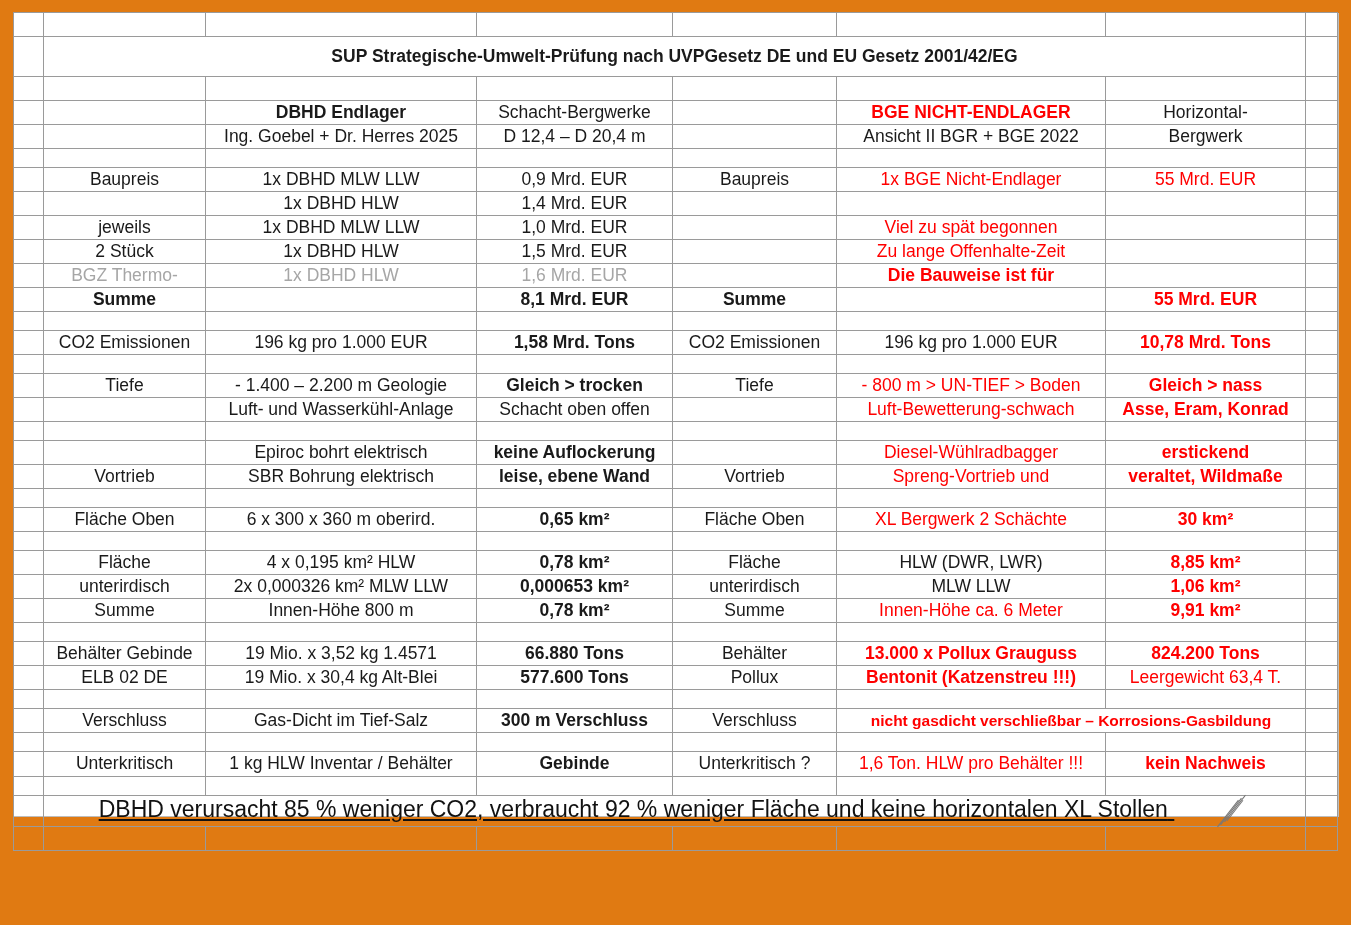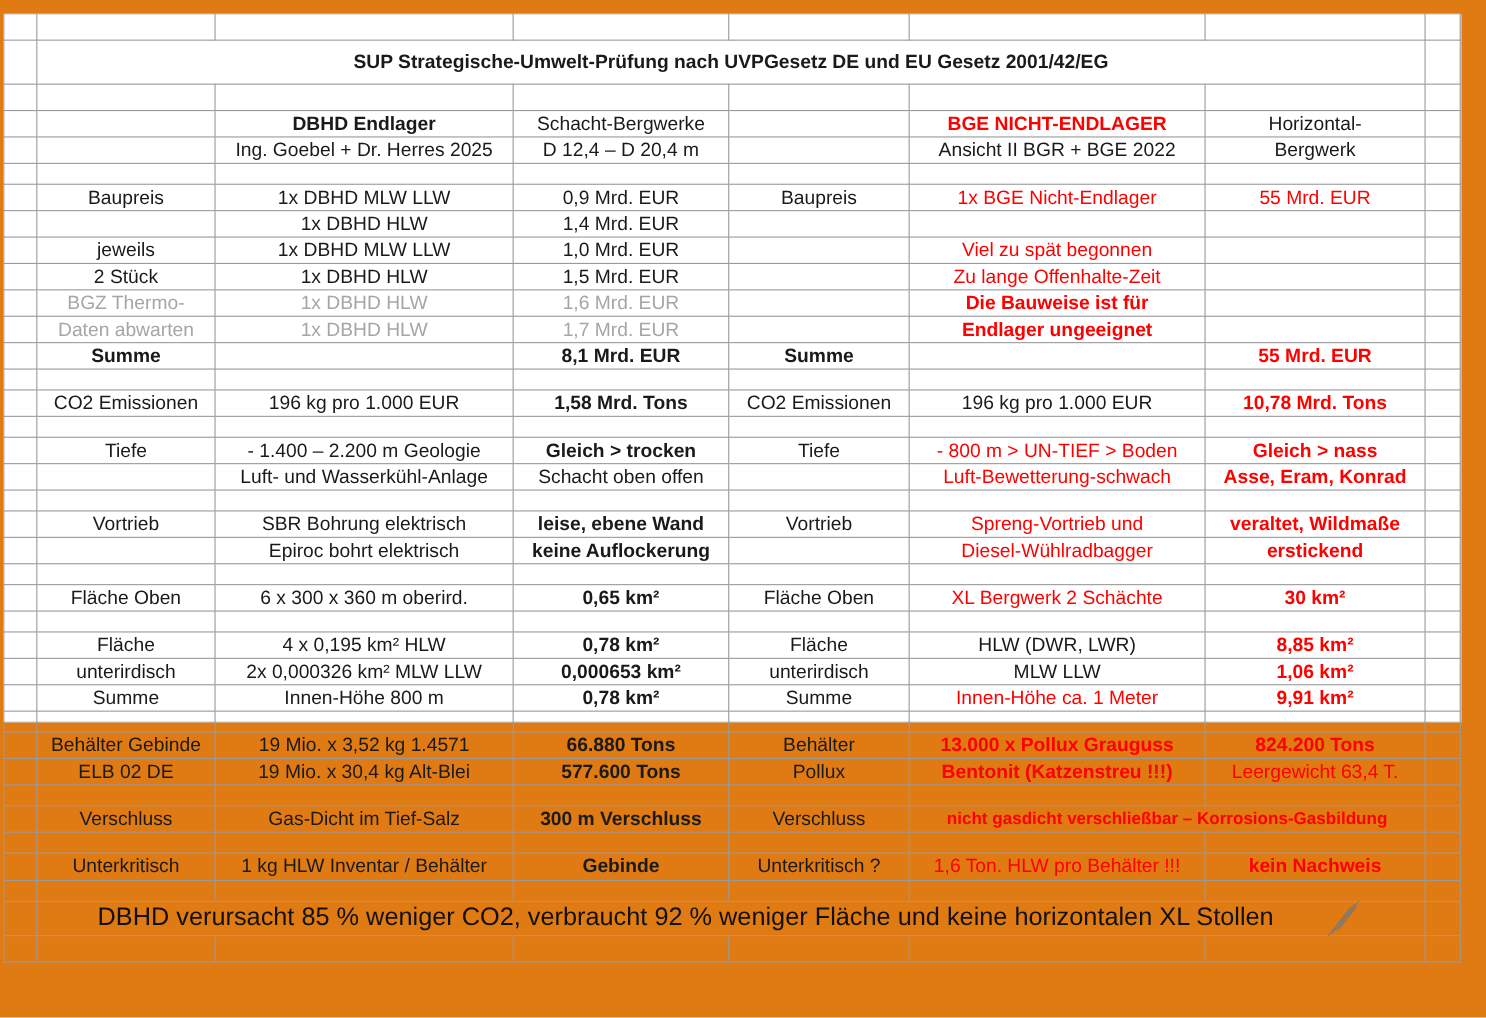--- a/index.html
+++ b/index.html
@@ -5,22 +5,22 @@
   html, body { margin: 0; padding: 0; }
   body {
     width: 1351px; height: 925px;
     background: #e07a12;
     position: relative;
     overflow: hidden;
     font-family: "Liberation Sans", sans-serif;
   }
   .sheet {
     position: absolute;
-    left: 3px; top: 12px;
-    width: 1325px; height: 644px;
+    left: 13px; top: 12px;
+    width: 1325px; height: 804px;
     background: #ffffff;
     box-shadow: 1px 1px 0 #bdbdbd;
   }
   table.grid {
     border-collapse: collapse;
     table-layout: fixed;
     position: absolute;
     left: 0; top: 0;
   }
   table.grid td {
@@ -52,20 +52,21 @@
   .b { font-weight: bold; }
   .red { color: #ff0000 !important; }
   .grey { color: #a6a6a6 !important; }
   .orange { color: #f7931e !important; }
   .small { font-size: 15.5px !important; }
   td.footcell {
     text-align: left;
     font-size: 23px !important;
     padding-left: 2px !important;
     color: #111 !important;
+    text-decoration: underline;
   }
   .sig {
     display: inline-block;
     width: 42px; height: 30px;
     position: relative;
   }
   .sig span {
     position: absolute;
     height: 1px; width: 34px;
     background: #777;
@@ -195,30 +196,20 @@
     <td class="grey">BGZ Thermo-</td>
     <td class="grey">1x DBHD HLW</td>
     <td class="grey">1,6 Mrd. EUR</td>
     <td></td>
     <td class="red b">Die Bauweise ist für</td>
     <td class="red"></td>
     <td></td>
   </tr>
   <tr class="r24">
     <td></td>
-    <td class="grey">Daten abwarten</td>
-    <td class="grey">1x DBHD HLW</td>
-    <td class="grey">1,7 Mrd. EUR</td>
-    <td></td>
-    <td class="red b">Endlager ungeeignet</td>
-    <td class="red"></td>
-    <td></td>
-  </tr>
-  <tr class="r24">
-    <td></td>
     <td class="b">Summe</td>
     <td></td>
     <td class="b">8,1 Mrd. EUR</td>
     <td class="b">Summe</td>
     <td></td>
     <td class="b red">55 Mrd. EUR</td>
     <td></td>
   </tr>
 
   <tr class="sp">
@@ -281,38 +272,38 @@
           <td></td>
           <td></td>
           <td></td>
           <td></td>
           <td></td>
           <td></td>
   </tr>
 
   <tr class="r24">
     <td></td>
+    <td></td>
+    <td>Epiroc bohrt elektrisch</td>
+    <td class="b">keine Auflockerung</td>
+    <td></td>
+    <td class="red">Diesel-Wühlradbagger</td>
+    <td class="b red">erstickend</td>
+    <td></td>
+  </tr>
+  <tr class="r24">
+    <td></td>
     <td>Vortrieb</td>
     <td>SBR Bohrung elektrisch</td>
     <td class="b">leise, ebene Wand</td>
     <td>Vortrieb</td>
     <td class="red">Spreng-Vortrieb und</td>
     <td class="b red">veraltet, Wildmaße</td>
     <td></td>
   </tr>
-  <tr class="r24">
-    <td></td>
-    <td></td>
-    <td>Epiroc bohrt elektrisch</td>
-    <td class="b">keine Auflockerung</td>
-    <td></td>
-    <td class="red">Diesel-Wühlradbagger</td>
-    <td class="b red">erstickend</td>
-    <td></td>
-  </tr>
 
   <tr class="sp">
     <td></td>
           <td></td>
           <td></td>
           <td></td>
           <td></td>
           <td></td>
           <td></td>
           <td></td>
@@ -359,21 +350,21 @@
     <td>MLW LLW</td>
     <td class="b red">1,06 km²</td>
     <td></td>
   </tr>
   <tr class="r24">
     <td></td>
     <td>Summe</td>
     <td>Innen-Höhe 800 m</td>
     <td class="b">0,78 km²</td>
     <td>Summe</td>
-    <td class="red">Innen-Höhe ca. 1 Meter</td>
+    <td class="red">Innen-Höhe ca. 6 Meter</td>
     <td class="b red">9,91 km²</td>
     <td></td>
   </tr>
 
   <tr class="sp">
     <td></td>
           <td></td>
           <td></td>
           <td></td>
           <td></td>

